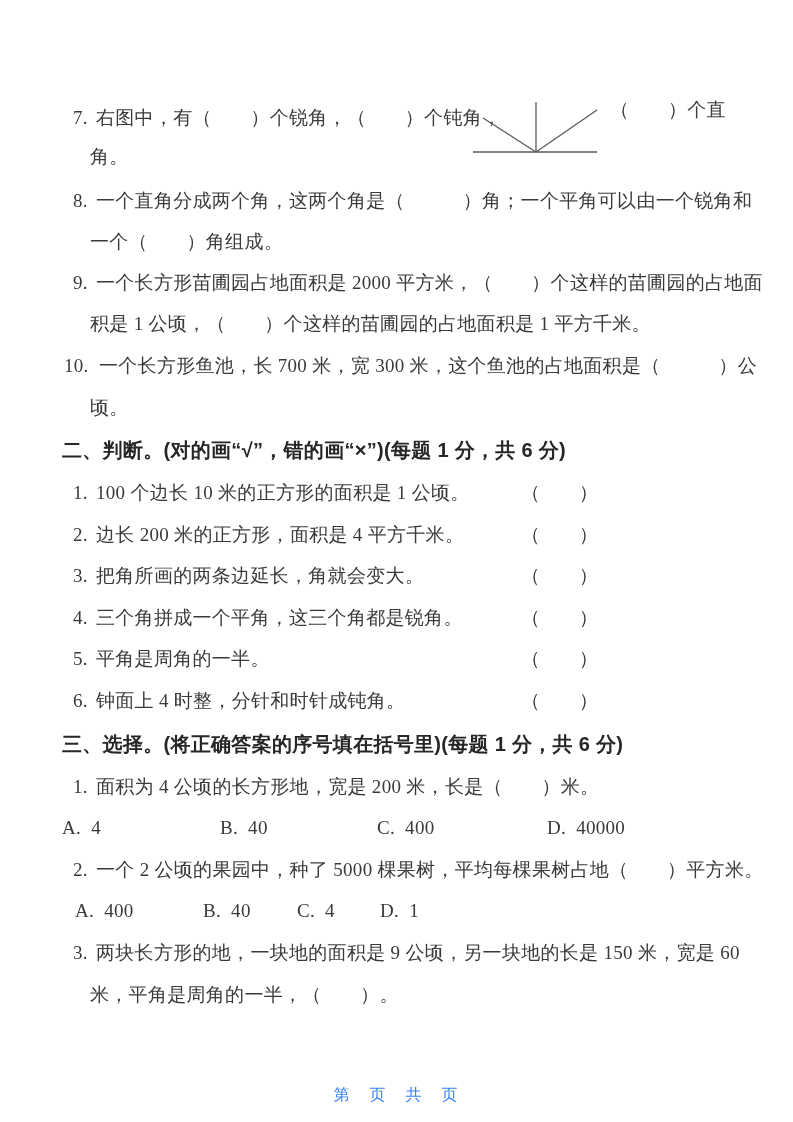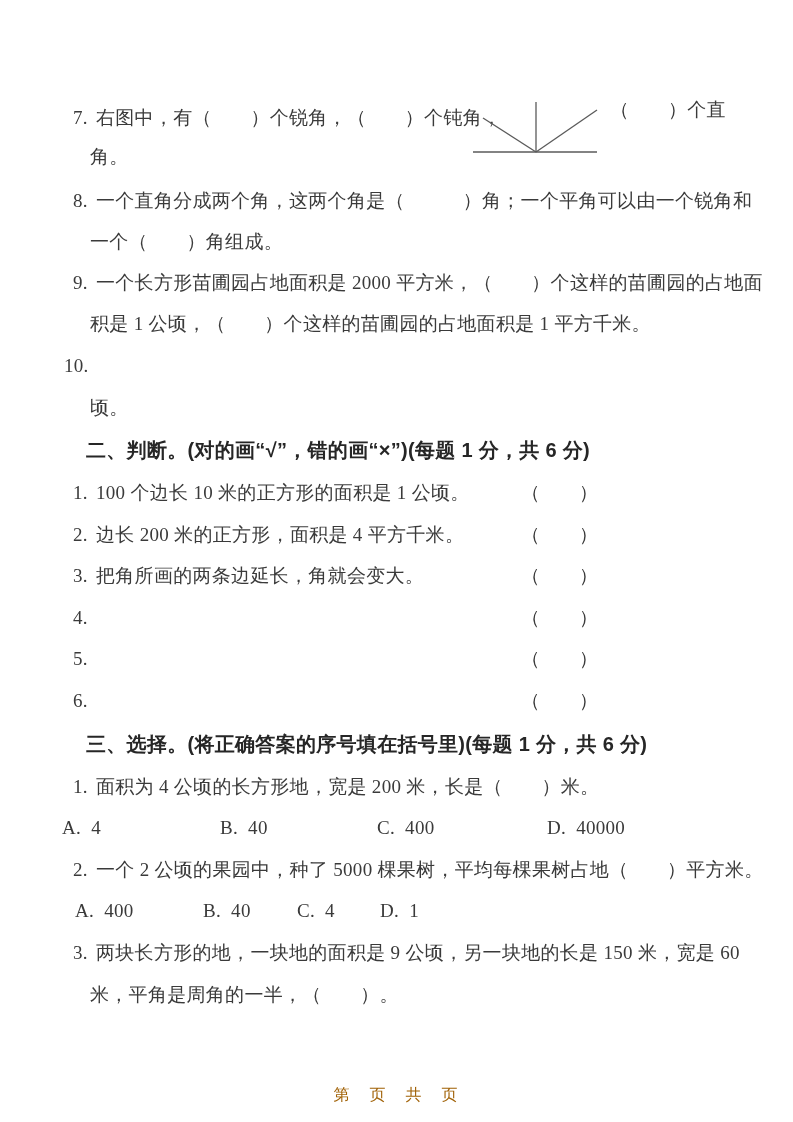--- a/index.html
+++ b/index.html
@@ -20,29 +20,28 @@
     letter-spacing:0.3px;
   }
   .h {
     position:absolute;
     font-size:20px;
     font-weight:bold;
     font-family:"Liberation Sans","DejaVu Sans",sans-serif;
     color:#262626;
     white-space:pre;
     letter-spacing:0.3px;
-    margin-left:24px;
   }
   .ft {
     position:absolute;
     left:0; right:0;
     text-align:center;
     font-size:16px;
     font-family:"Liberation Sans","DejaVu Sans",sans-serif;
-    color:#a16207;
+    color:#3b82f6;
     letter-spacing:2px;
     white-space:pre;
   }
   .fig { position:absolute; }
   .fig line { stroke:#5a5a5a; stroke-width:1.3; }
 </style>
 </head>
 <body>
 
 <div class="page">
@@ -61,43 +60,47 @@
 
   <span class="t" style="top:189px;left:73px">8.</span>
   <span class="t" style="top:230px;left:90px">一个（　　）角组成。</span>
   <span class="t" style="top:189px;left:96px">一个直角分成两个角，这两个角是（　　　）角；一个平角可以由一个锐角和</span>
 
   <span class="t" style="top:271px;left:73px">9.</span>
   <span class="t" style="top:271px;left:96px">一个长方形苗圃园占地面积是 2000 平方米，（　　）个这样的苗圃园的占地面</span>
   <span class="t" style="top:312px;left:90px">积是 1 公顷，（　　）个这样的苗圃园的占地面积是 1 平方千米。</span>
 
   <span class="t" style="top:354px;left:64px">10.</span>
+  <span class="t" style="top:354px;left:99px">一个长方形鱼池，长 700 米，宽 300 米，这个鱼池的占地面积是（　　　）公</span>
   <span class="t" style="top:396px;left:90px">顷。</span>
 
   <span class="h" style="top:437px;left:62px">二、判断。(对的画“√”，错的画“×”)(每题 1 分，共 6 分)</span>
 
   <span class="t" style="top:481px;left:73px">1.</span>
   <span class="t" style="top:481px;left:96px">100 个边长 10 米的正方形的面积是 1 公顷。</span>
   <span class="t" style="top:481px;left:521px">（　　）</span>
 
   <span class="t" style="top:523px;left:73px">2.</span>
   <span class="t" style="top:523px;left:96px">边长 200 米的正方形，面积是 4 平方千米。</span>
   <span class="t" style="top:523px;left:521px">（　　）</span>
 
   <span class="t" style="top:564px;left:73px">3.</span>
   <span class="t" style="top:564px;left:96px">把角所画的两条边延长，角就会变大。</span>
   <span class="t" style="top:564px;left:521px">（　　）</span>
 
   <span class="t" style="top:606px;left:73px">4.</span>
+  <span class="t" style="top:606px;left:96px">三个角拼成一个平角，这三个角都是锐角。</span>
   <span class="t" style="top:606px;left:521px">（　　）</span>
 
   <span class="t" style="top:647px;left:73px">5.</span>
+  <span class="t" style="top:647px;left:96px">平角是周角的一半。</span>
   <span class="t" style="top:647px;left:521px">（　　）</span>
 
   <span class="t" style="top:689px;left:73px">6.</span>
+  <span class="t" style="top:689px;left:96px">钟面上 4 时整，分针和时针成钝角。</span>
   <span class="t" style="top:689px;left:521px">（　　）</span>
 
   <span class="h" style="top:731px;left:62px">三、选择。(将正确答案的序号填在括号里)(每题 1 分，共 6 分)</span>
 
   <span class="t" style="top:775px;left:73px">1.</span>
   <span class="t" style="top:775px;left:96px">面积为 4 公顷的长方形地，宽是 200 米，长是（　　）米。</span>
   <span class="t" style="top:816px;left:62px">A.  4</span>
   <span class="t" style="top:816px;left:220px">B.  40</span>
   <span class="t" style="top:816px;left:377px">C.  400</span>
   <span class="t" style="top:816px;left:547px">D.  40000</span>

